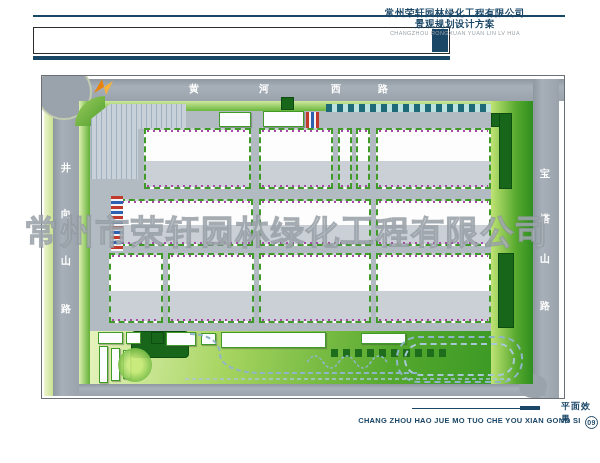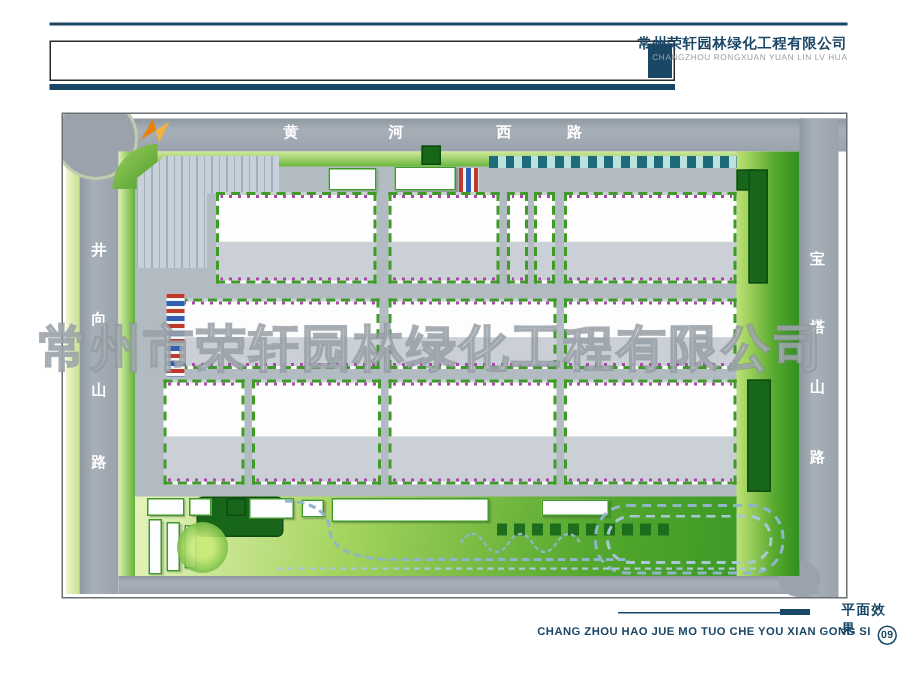--- a/index.html
+++ b/index.html
@@ -5,21 +5,21 @@
   html,body{margin:0;padding:0;background:#fff;}
   #page{position:relative;width:600px;height:463px;background:#fff;overflow:hidden;
         font-family:"Liberation Sans","DejaVu Sans",sans-serif;}
   .abs{position:absolute;}
   
   .topline{left:33px;top:15px;width:532px;height:2px;background:#1b4767;}
   .titlebox{left:33px;top:27px;width:417px;height:27px;background:#fff;border:1px solid #2b2b2b;box-sizing:border-box;}
   .titletext{position:absolute;left:5px;top:3px;font-size:19px;font-weight:bold;color:#111;letter-spacing:1px;white-space:nowrap;}
   .titlesq{position:absolute;right:1px;top:1px;bottom:1px;width:16px;background:#1b4767;}
   .titlebar{left:33px;top:56px;width:417px;height:4px;background:#1b4767;}
-  .corpblock{right:35px;top:24px;width:220px;text-align:right;}
+  .corpblock{right:35px;top:7px;width:220px;text-align:center;}
   .corpline{font-size:9.5px;font-weight:bold;color:#1b4767;line-height:11px;letter-spacing:0.5px;}
   .corppin{font-size:5.5px;color:#9aa0a6;letter-spacing:0.4px;margin-top:1px;}
   
   #map{left:41px;top:75px;width:522px;height:322px;border:1px solid #6b7076;background:#fff;overflow:hidden;}
   .road{background:linear-gradient(180deg,#8e98a1,#a7b0b8 35%,#9aa3ab);}
   .roadv{background:linear-gradient(90deg,#8e98a1,#a7b0b8 35%,#9aa3ab);}
   .roadtxt{position:absolute;color:#fff;font-weight:bold;font-size:10px;line-height:1;}
   .site{background:#b3bbc2;}
   .verge{background:linear-gradient(90deg,#dcefae,#63b138);}
   .vergeh{background:linear-gradient(180deg,#cfe99d,#6ab63d);}
@@ -55,20 +55,21 @@
 
 <div id="page">
 
   <div class="abs topline"></div>
   <div class="abs titlebox">
     <div class="titlesq"></div>
   </div>
   <div class="abs titlebar"></div>
   <div class="abs corpblock">
     <div class="corpline">常州荣轩园林绿化工程有限公司</div>
+    <div class="corpline">景观规划设计方案</div>
     <div class="corppin">CHANGZHOU RONGXUAN YUAN LIN LV HUA</div>
   </div>
 
   <div id="map" class="abs">
 
     <div class="abs" style="left:2px;top:6px;width:9px;height:314px;background:linear-gradient(90deg,#eef5d0,#c9e291);"></div>
 
     <div class="abs road" style="left:0;top:3px;width:522px;height:22px;"></div>
     <div class="abs roadv" style="left:11px;top:6px;width:26px;height:314px;"></div>
     <div class="abs roadv" style="left:491px;top:3px;width:26px;height:319px;"></div>

